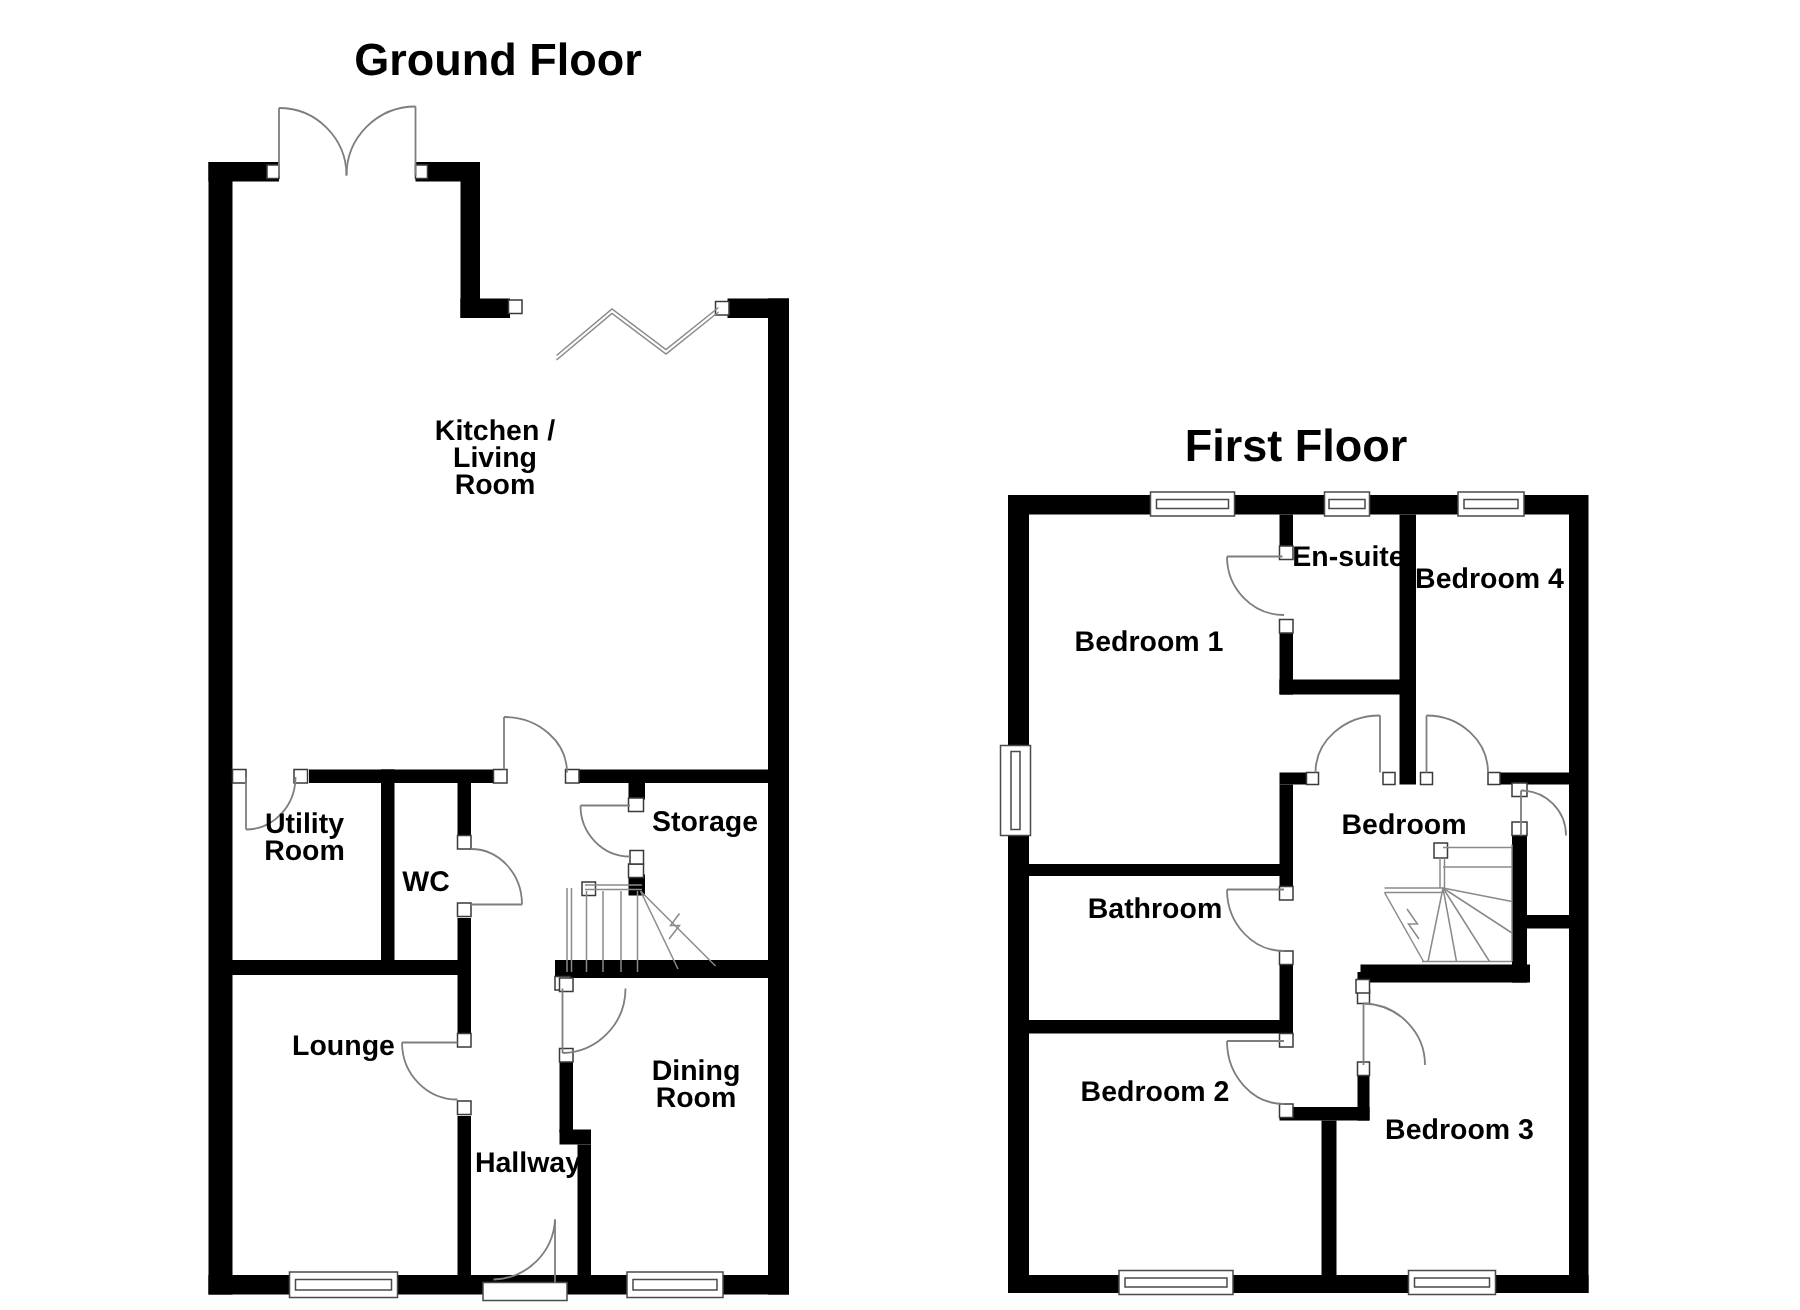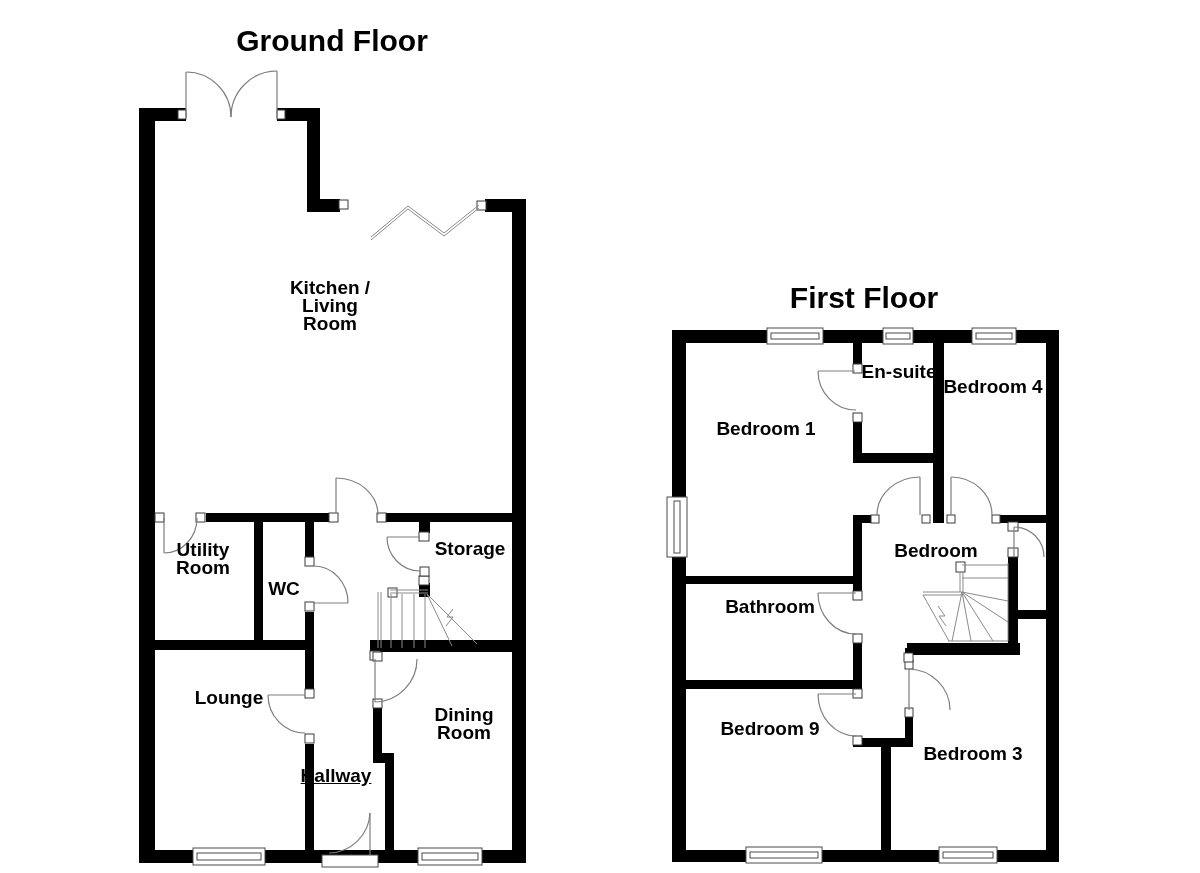--- a/index.html
+++ b/index.html
@@ -265,26 +265,26 @@
 
   <div class="lbl title" style="left:332px;top:41px;">Ground Floor</div>
   <div class="lbl" style="left:330px;top:306px;">Kitchen /
 Living
 Room</div>
   <div class="lbl" style="left:203px;top:559px;">Utility
 Room</div>
   <div class="lbl" style="left:284px;top:549px;margin-top:40px;">WC</div>
   <div class="lbl" style="left:470px;top:549px;">Storage</div>
   <div class="lbl" style="left:229px;top:698px;">Lounge</div>
-  <div class="lbl" style="left:336px;top:776px;text-decoration:underline;">Hallway</div>
+  <div class="lbl" style="left:352px;top:776px;">Hallway</div>
   <div class="lbl" style="left:464px;top:724px;">Dining
 Room</div>
 
   <div class="lbl title" style="left:864px;top:298px;">First Floor</div>
   <div class="lbl" style="left:766px;top:429px;">Bedroom 1</div>
   <div class="lbl" style="left:899px;top:372px;">En-suite</div>
   <div class="lbl" style="left:993px;top:387px;">Bedroom 4</div>
   <div class="lbl" style="left:936px;top:551px;">Bedroom</div>
   <div class="lbl" style="left:770px;top:607px;">Bathroom</div>
-  <div class="lbl" style="left:770px;top:729px;">Bedroom 9</div>
+  <div class="lbl" style="left:770px;top:729px;">Bedroom 2</div>
   <div class="lbl" style="left:973px;top:754px;">Bedroom 3</div>
 
 </div>
 
 </body></html>

